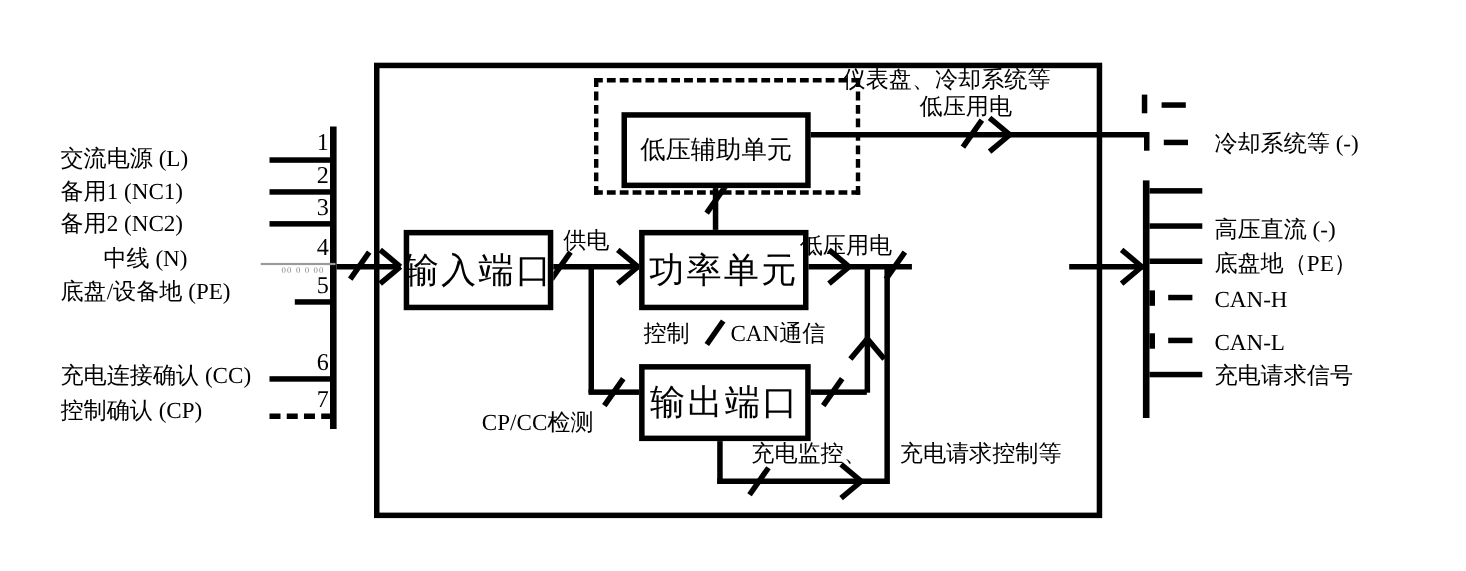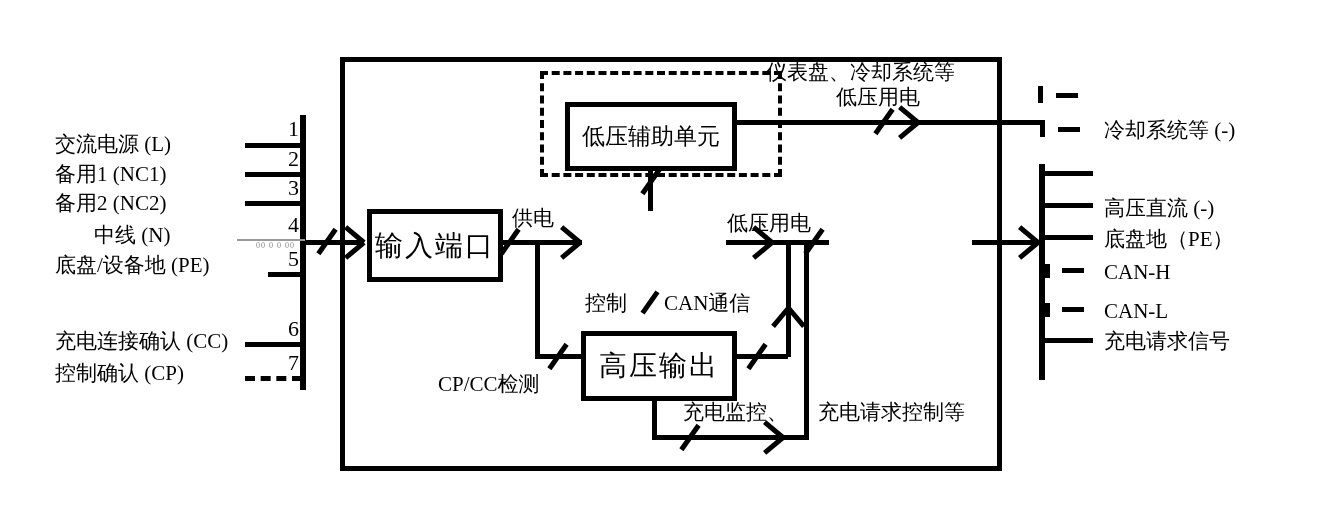--- a/index.html
+++ b/index.html
@@ -20,21 +20,21 @@
   .ar::before,.ar::after { content:""; position:absolute; background:#000; }
   .ar-r::before,.ar-r::after { right:0; top:-2.5px; width:24px; height:5px; transform-origin:100% 50%; }
   .ar-r::before { transform:rotate(40deg); }
   .ar-r::after  { transform:rotate(-40deg); }
   .ar-u::before,.ar-u::after { top:0; left:-2.5px; width:5px; height:24px; transform-origin:50% 0%; }
   .ar-u::before { transform:rotate(40deg); }
   .ar-u::after  { transform:rotate(-40deg); }
   .box { position:absolute; border:5px solid #000; background:#fff; }
   .blk { position:absolute; border:5px solid #000; background:#fff;
          display:flex; align-items:center; justify-content:center;
-         font-size:28px; letter-spacing:2px; white-space:nowrap; }
+         font-size:32px; letter-spacing:2px; white-space:nowrap; }
   .dbox { position:absolute; border:4px dashed #000; background:transparent; }
   .lbl { position:absolute; font-size:21px; white-space:nowrap; line-height:26px;font-family:Liberation Serif, serif; }
   .num { position:absolute; font-size:22px; width:24px; text-align:right; line-height:26px; }
   .wm  { position:absolute; font-size:8px; color:#888; letter-spacing:1px; }
 </style>
 </head>
 <body>
 
 <div id="stage">
 
@@ -100,21 +100,22 @@
   <div class="hl" style="left:652px; top:435px; width:155px;"></div>
   <div class="sl" style="left:675px; top:435px;"></div>
   <div class="ar ar-r" style="left:783px; top:437px;"></div>
 
   <div class="hl" style="left:972px; top:240px; width:70px;"></div>
   <div class="ar ar-r" style="left:1038px; top:242px;"></div>
 
   <div class="dbox" style="left:540px; top:71px; width:234px; height:98px;"></div>
   <div class="blk" style="left:565px; top:102px; width:162px; height:59px; font-size:23px; letter-spacing:0;">低压辅助单元</div>
   <div class="blk" style="left:367px; top:209px; width:126px; height:63px;">输入端口</div>
-  <div class="blk" style="left:581px; top:331px; width:146px; height:60px;">高压输出</div>
+  <div class="blk" style="left:581px; top:209px; width:144px; height:63px;">功率单元</div>
+  <div class="blk" style="left:581px; top:331px; width:146px; height:60px;">输出端口</div>
 
   <div class="lbl" style="left:512px; top:205px;">供电</div>
   <div class="lbl" style="left:727px; top:210px;">低压用电</div>
   <div class="lbl" style="left:585px; top:290px;">控制</div>
   <div class="sl small" style="left:637px; top:300px;"></div>
   <div class="lbl" style="left:664px; top:290px;">CAN通信</div>
   <div class="lbl" style="left:438px; top:371px;">CP/CC检测</div>
   <div class="lbl" style="left:683px; top:399px;">充电监控、</div>
   <div class="lbl" style="left:818px; top:399px;">充电请求控制等</div>
   <div class="lbl" style="left:766px; top:59px;">仪表盘、冷却系统等</div>

